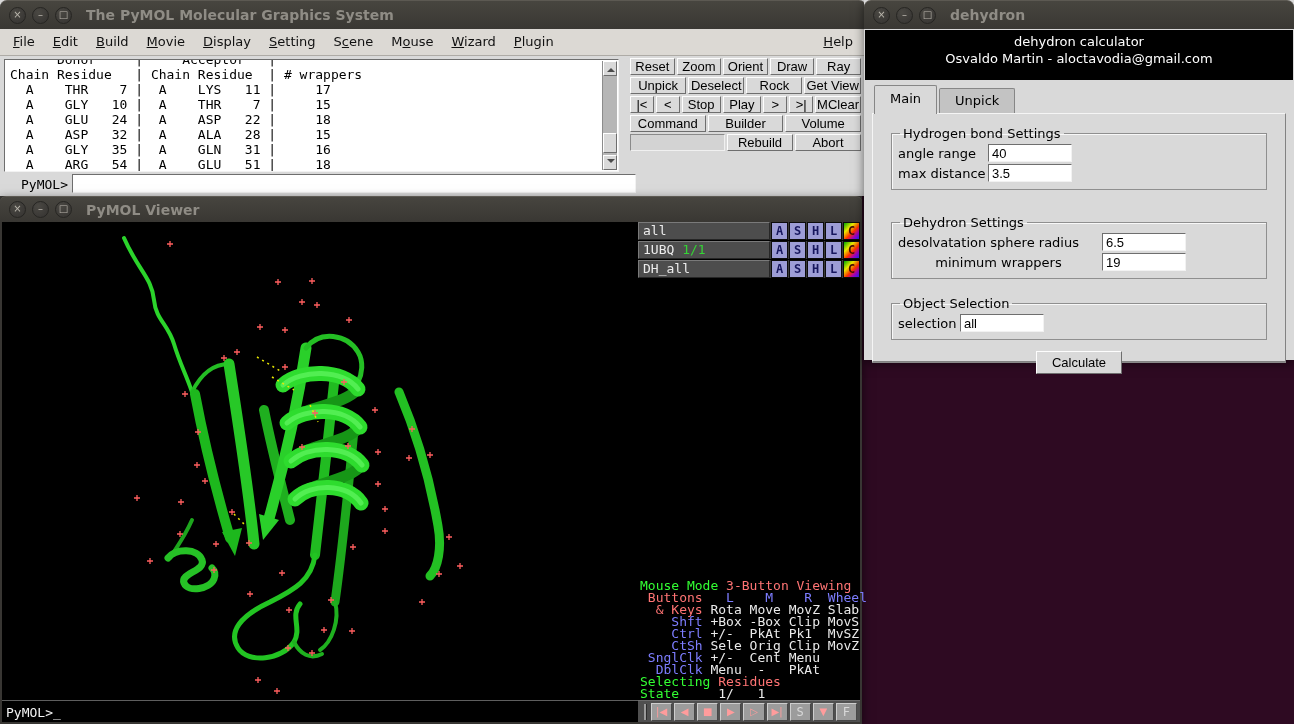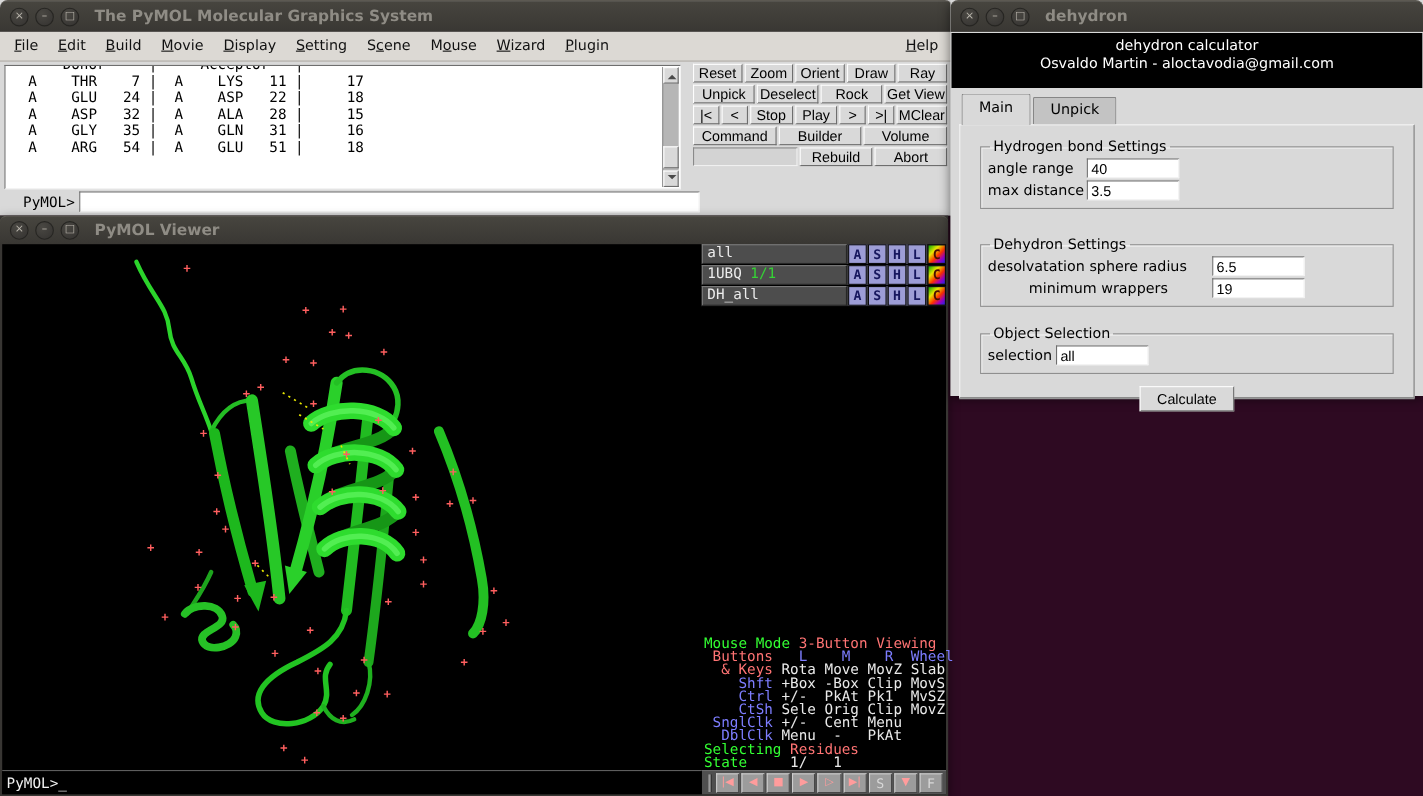--- a/index.html
+++ b/index.html
@@ -160,21 +160,23 @@
         <span class="menu-item">S<u>c</u>ene</span>
         <span class="menu-item">M<u>o</u>use</span>
         <span class="menu-item"><u>W</u>izard</span>
         <span class="menu-item"><u>P</u>lugin</span>
       </span>
     <span class="menu-item" id="menu-help" style="margin-left: auto;"><u>H</u>elp</span>
   </div>
   <div id="main-content">
     <div id="out-box">
       <pre id="out-pre" class="mono"><span class="clip">      Donor     |     Acceptor   |
+</span><span>Chain Residue   | Chain Residue  | # wrappers
 </span><span>  A    THR    7 |  A    LYS   11 |     17
+</span><span>  A    GLY   10 |  A    THR    7 |     15
 </span><span>  A    GLU   24 |  A    ASP   22 |     18
 </span><span>  A    ASP   32 |  A    ALA   28 |     15
 </span><span>  A    GLY   35 |  A    GLN   31 |     16
 </span><span>  A    ARG   54 |  A    GLU   51 |     18
 </span></pre>
       <div id="out-scroll">
         <div class="sb-arrow" id="sb-up"></div>
         <div id="sb-thumb"></div>
         <div class="sb-arrow" id="sb-down"></div>
       </div>

